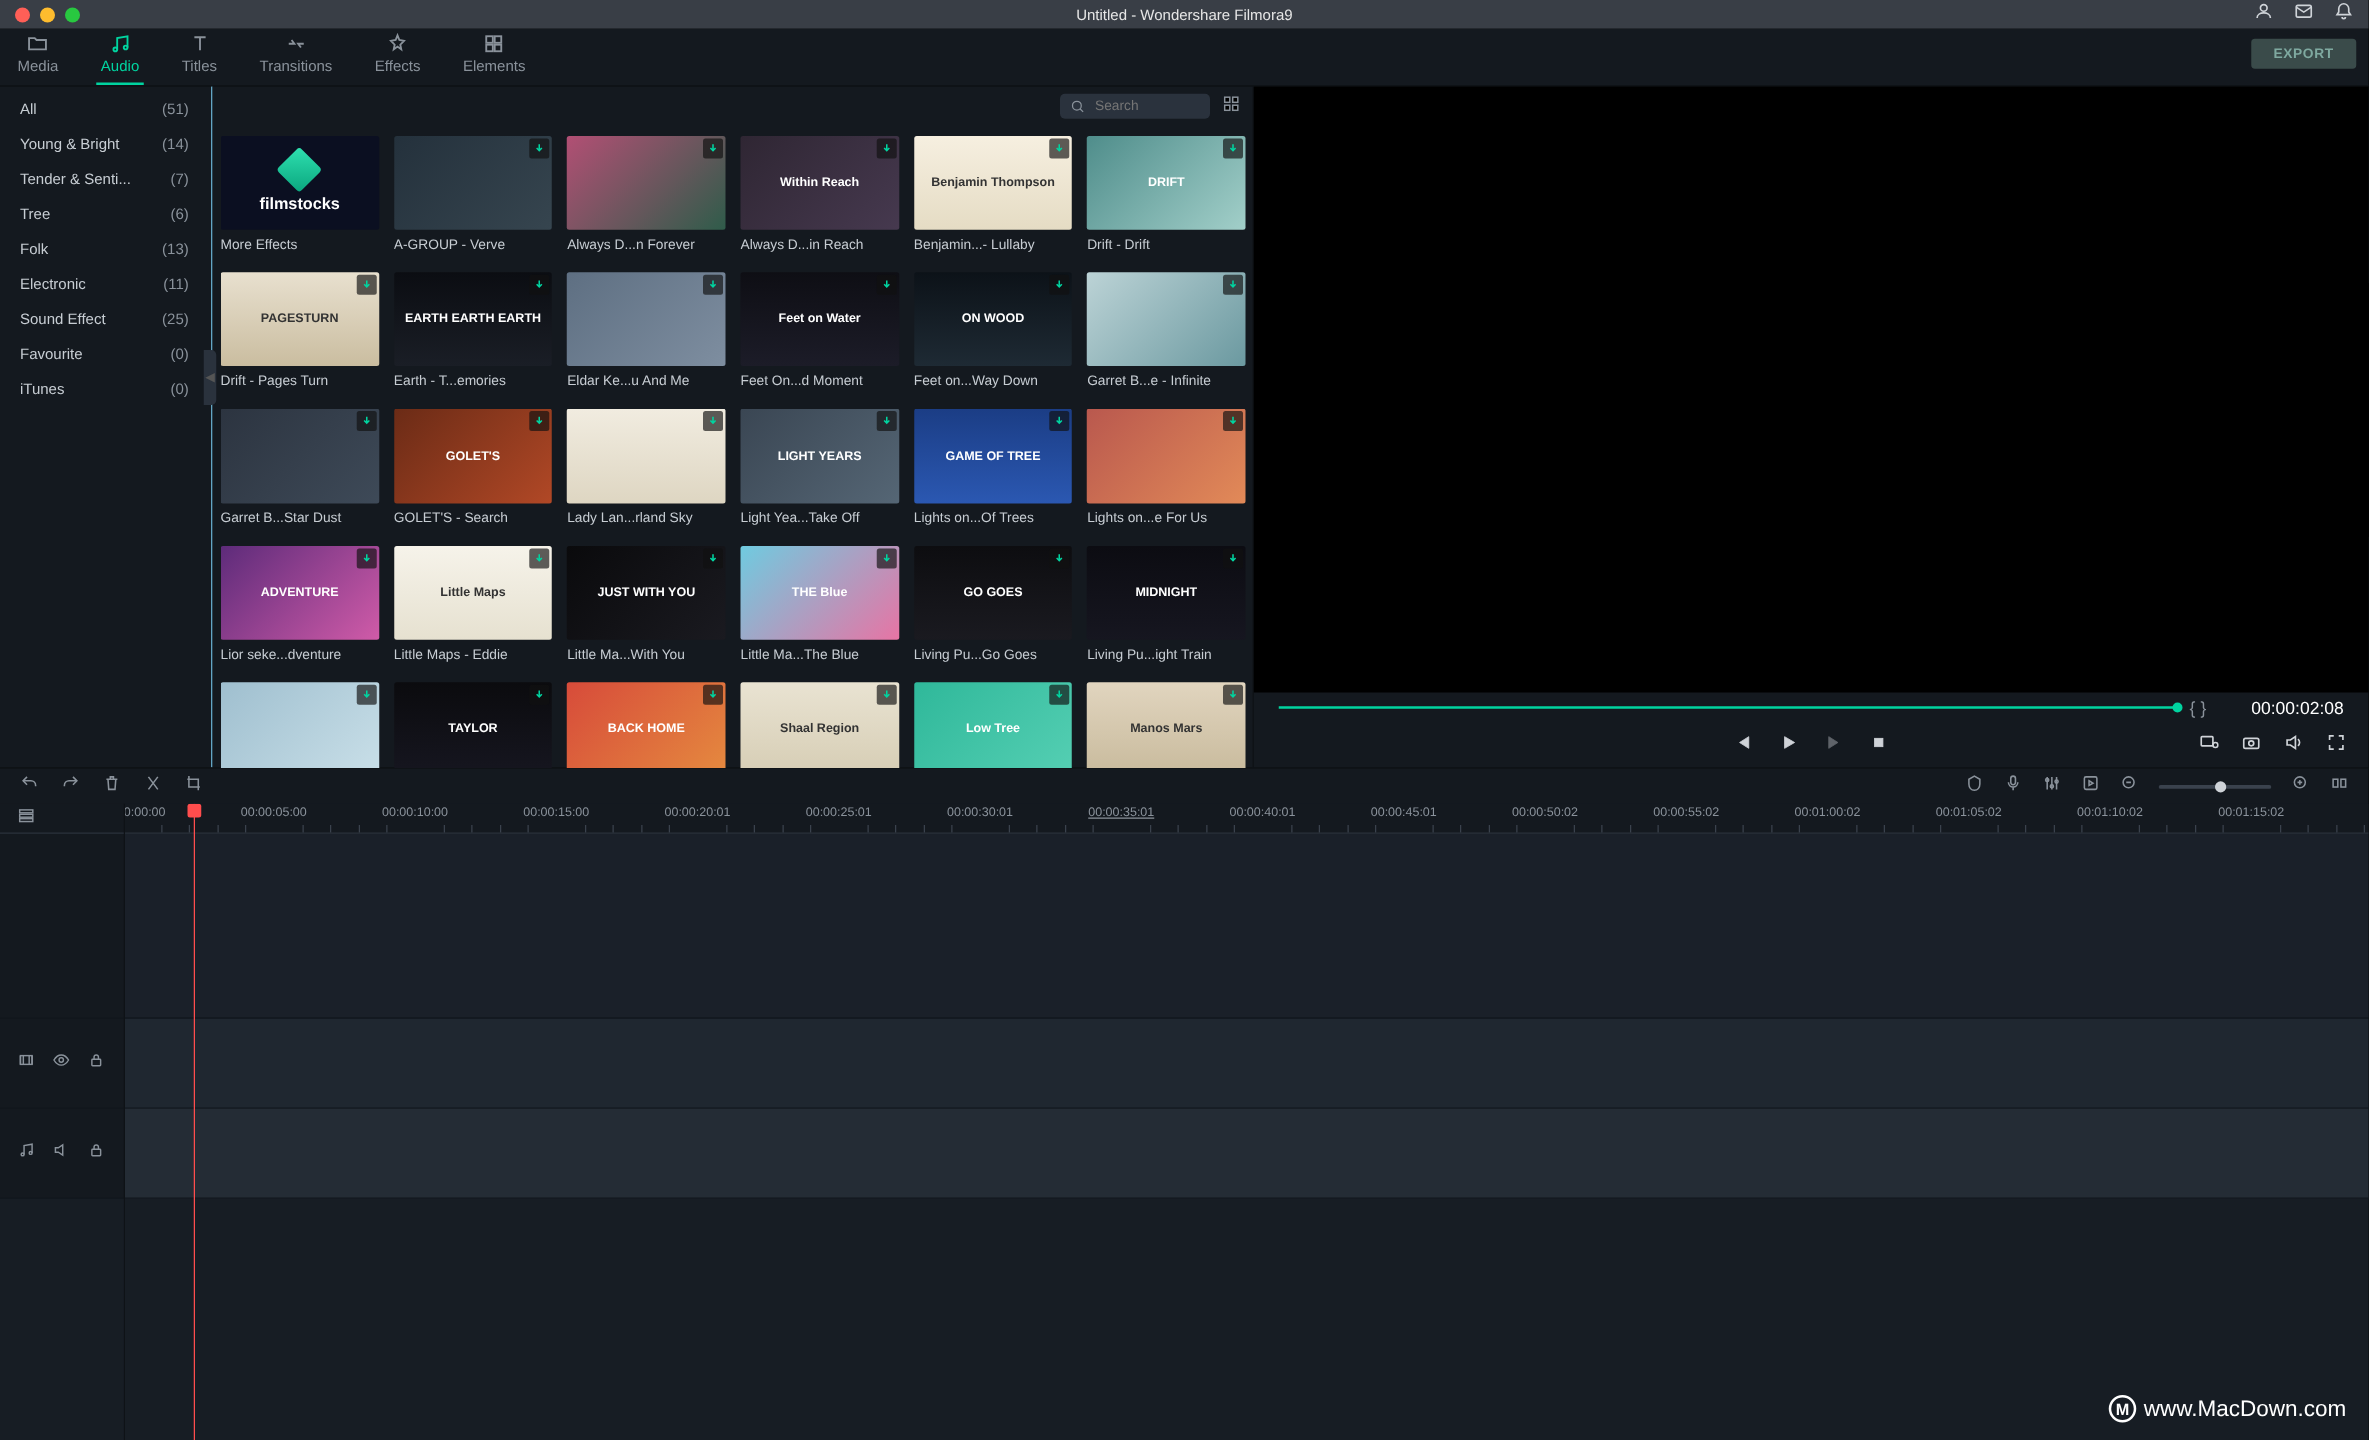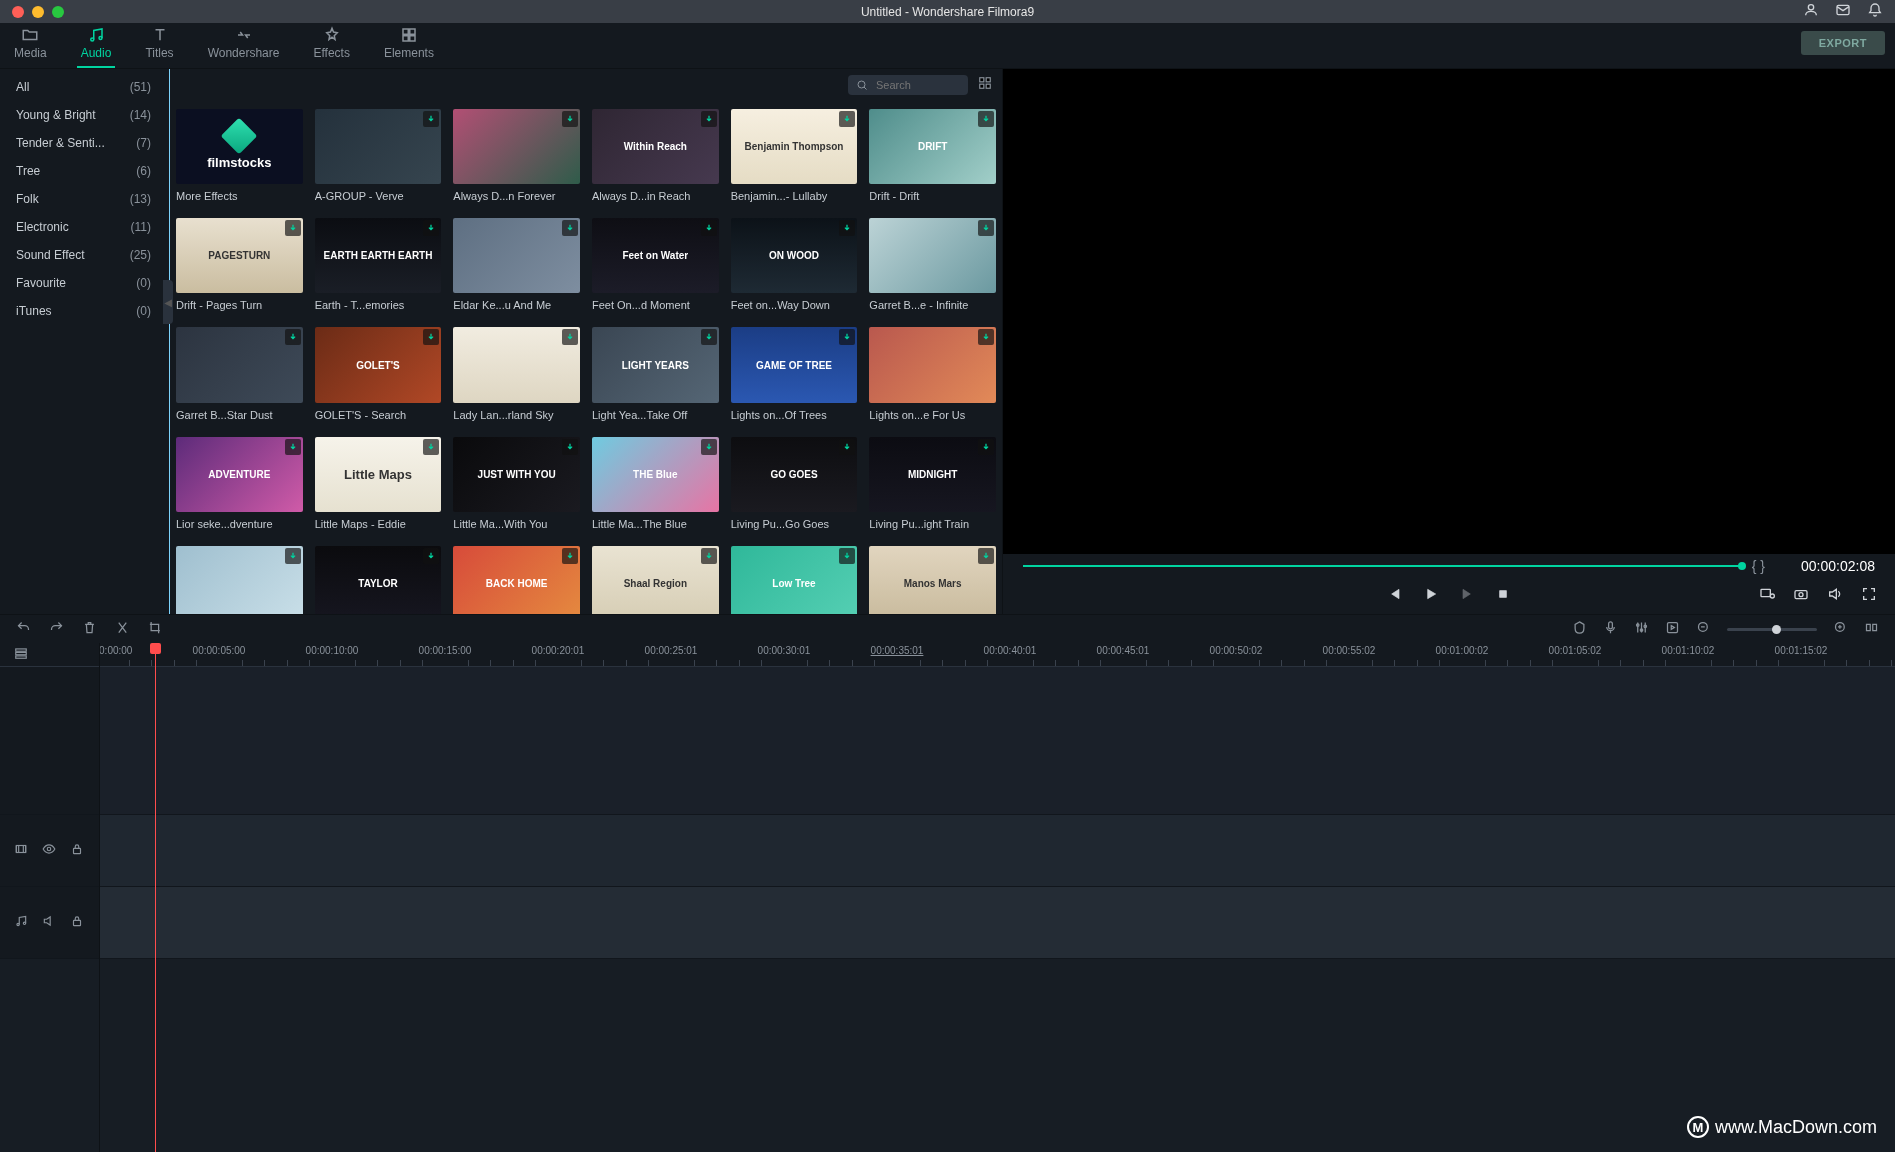--- a/index.html
+++ b/index.html
@@ -161,21 +161,21 @@
           </svg>
         </span>
         <span>Titles</span>
       </div>
       <div class="tab">
         <span class="ico">
           <svg viewBox="0 0 24 24" stroke-width="2">
             <path d="M4 12h6l-3-4M20 12h-6l3 4"></path>
           </svg>
         </span>
-        <span>Wondershare</span>
+        <span>Transitions</span>
       </div>
       <div class="tab">
         <span class="ico">
           <svg viewBox="0 0 24 24" stroke-width="2">
             <path d="M12 3l2 5 5 1-4 4 1 5-4-3-4 3 1-5-4-4 5-1z"></path>
           </svg>
         </span>
         <span>Effects</span>
       </div>
       <div class="tab">
@@ -454,21 +454,21 @@
             <span class="dlbadge">
               <svg viewBox="0 0 24 24" fill="none" stroke-width="3">
                 <path d="M12 4v12M7 11l5 5 5-5"></path>
               </svg>
             </span>
           </div>
           <div class="capt">Lior seke...dventure</div>
         </div>
         <div class="card">
           <div class="thumb" style="background:linear-gradient(#f6f3ea,#e6e1d0)">
-            <span style="font-size:13px;text-align:center;padding:0 4px;color:#333;">Little Maps</span>
+            <span style="font-size:10px;text-align:center;padding:0 4px;color:#333;">Little Maps</span>
             <span class="dlbadge">
               <svg viewBox="0 0 24 24" fill="none" stroke-width="3">
                 <path d="M12 4v12M7 11l5 5 5-5"></path>
               </svg>
             </span>
           </div>
           <div class="capt">Little Maps - Eddie</div>
         </div>
         <div class="card">
           <div class="thumb" style="background:linear-gradient(135deg,#0a0a0c,#1a1a20)">

